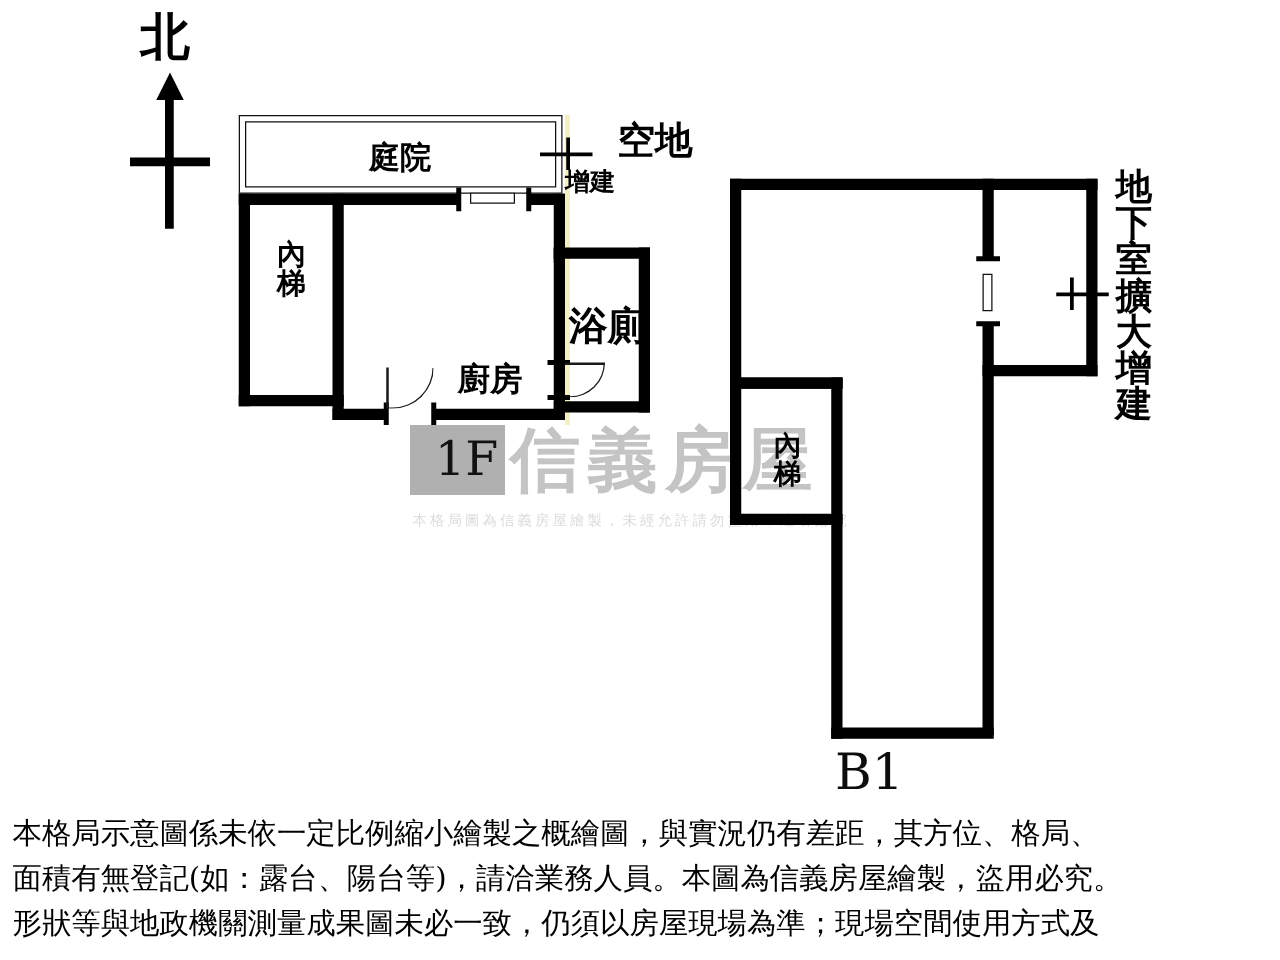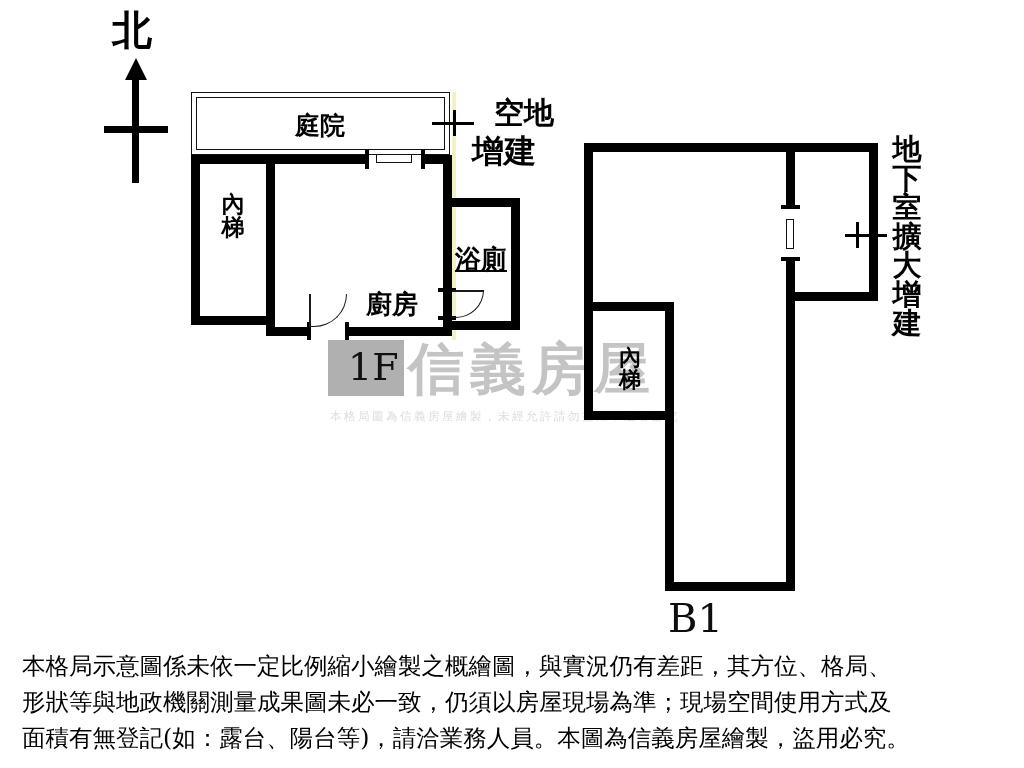--- a/index.html
+++ b/index.html
@@ -136,21 +136,21 @@
     left: 10px;
     top: 648px;
     width: 1008px;
     font-family: "DejaVu Serif", "Liberation Serif", serif;
     font-size: 23.5px;
     line-height: 36px;
     color: #000;
     font-weight: 500;
     letter-spacing: 0px;
   }
-  #disclaimer div { white-space: nowrap; margin-left: 12px; }
+  #disclaimer div { white-space: nowrap; }
 </style>
 </head>
 <body>
 
 <div id="page">
 
   <div id="north-arrow-group" style="left:0px; top:0px; width:220px; height:190px;">
     <div class="label" style="left:112px; top:10px; font-size:40px;">北</div>
     <div class="na-head" style="left:125px; top:58px;"></div>
     <div class="na-shaft" style="left:132px; top:78px; width:7px; height:105px;"></div>
@@ -176,21 +176,21 @@
 
     <div class="wall" style="left:266px; top:327px; width:43px; height:9px;"></div>
     <div class="wall" style="left:348px; top:327px; width:104px; height:9px;"></div>
 
     <div class="wall" style="left:443px; top:155px; width:9px; height:55px;"></div>
     <div class="wall" style="left:443px; top:198px; width:9px; height:138px;"></div>
 
     <div class="wall" style="left:443px; top:198px; width:77px; height:9px;"></div>
     <div class="wall" style="left:511px; top:198px; width:9px; height:132px;"></div>
     <div class="wall" style="left:443px; top:321px; width:77px; height:9px;"></div>
-    <div class="label" style="left:455px; top:246px; font-size:26px;text-decoration:underline;">浴廁</div>
+    <div class="label" style="left:455px; top:246px; font-size:31px;">浴廁</div>
 
     <div class="label" style="left:366px; top:291px; font-size:26px;">廚房</div>
 
     <div class="vlabel" style="left:212px; top:192px; width:42px; font-size:23px;">
         <span>內</span>
         <span>梯</span>
       </div>
 
     <div class="jamb" style="left:365px; top:150px; width:4px; height:19px;"></div>
     <div class="jamb" style="left:421px; top:150px; width:4px; height:19px;"></div>
@@ -206,21 +206,21 @@
     <div class="jamb" style="left:438px; top:288px; width:18px; height:4px;"></div>
     <div class="jamb" style="left:438px; top:316px; width:18px; height:4px;"></div>
     <div class="door-leaf" style="left:452px; top:290px; width:32px; height:2px;"></div>
     <div class="door-arc" style="left:452px; top:290px; width:32px; height:28px;
                 border-width:0; border-right:1.6px solid #1a1a1a;
                 border-bottom:1.6px solid #1a1a1a; border-radius:0 0 32px 0;"></div>
 
     <div class="leader" style="left:432px; top:122px; width:42px; height:2.5px;"></div>
     <div class="leader" style="left:453px; top:110px; width:2.5px; height:26px;"></div>
     <div class="label" style="left:494px; top:98px; font-size:30px;">空地</div>
-    <div class="label" style="left:472px; top:135px; font-size:32px;">增建</div>
+    <div class="label" style="left:452px; top:135px; font-size:20px;">增建</div>
 
     <div class="floorlabel" style="left:347px; top:349px; font-size:40px;">1F</div>
   </div>
 
   <div id="watermark" style="left:328px; top:336px; width:370px; height:100px;">
     <div class="wm-logo" style="left:0px; top:4px; width:76px; height:56px;"></div>
     <div class="wm-big" style="left:80px; top:4px; font-size:56px;">信義房屋</div>
     <div class="wm-small" style="left:2px; top:75px; font-size:11.5px;">本格局圖為信義房屋繪製，未經允許請勿盜用，違者必究</div>
   </div>
 
@@ -267,18 +267,18 @@
       <span>大</span>
       <span>增</span>
       <span>建</span>
     </div>
 
     <div class="floorlabel" style="left:668px; top:598px; font-size:40px;">B1</div>
   </div>
 
   <div id="disclaimer">
     <div>本格局示意圖係未依一定比例縮小繪製之概繪圖，與實況仍有差距，其方位、格局、</div>
+    <div>面積有無登記(如：露台、陽台等)，請洽業務人員。本圖為信義房屋繪製，盜用必究。</div>
     <div>形狀等與地政機關測量成果圖未必一致，仍須以房屋現場為準；現場空間使用方式及</div>
-    <div>面積有無登記(如：露台、陽台等)，請洽業務人員。本圖為信義房屋繪製，盜用必究。</div>
   </div>
 
 <div class="wm-logo-text" style="left: 348px; top: 348px; font-size: 38px;">1F</div>
   </div>
 
 </body></html>

